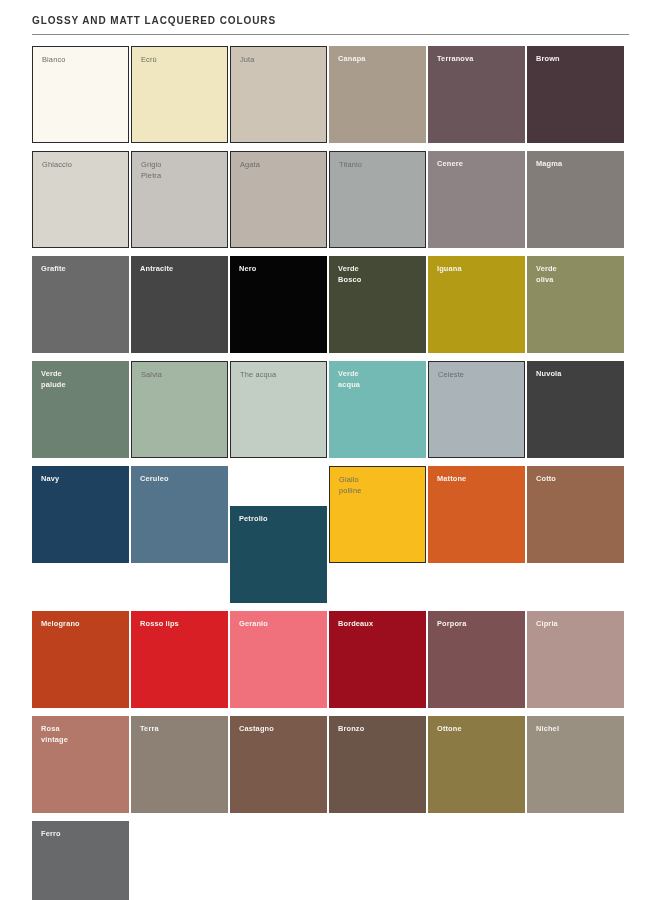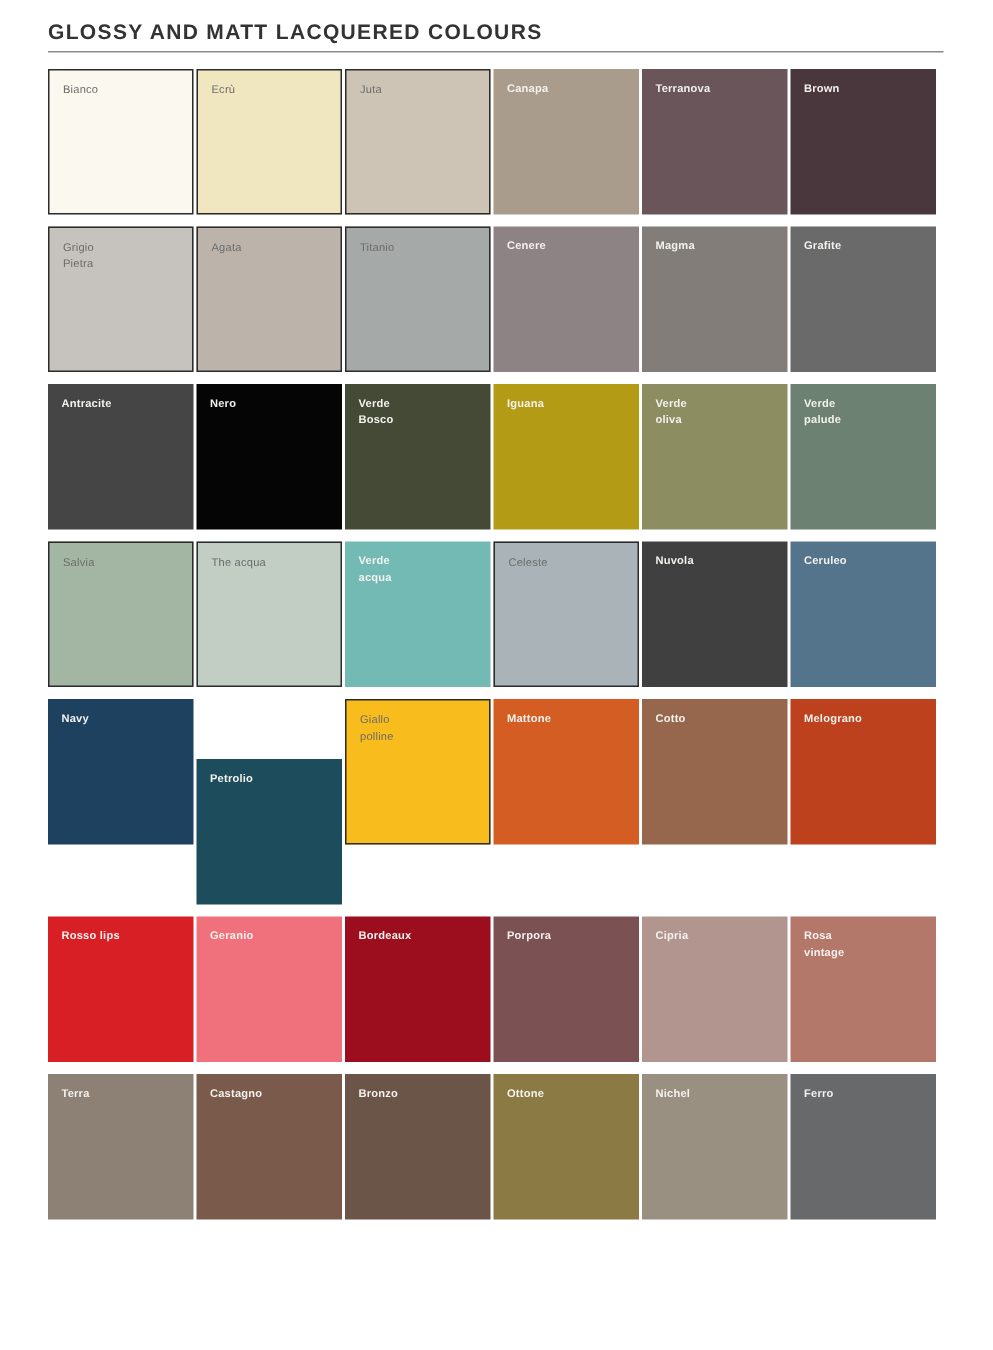--- a/index.html
+++ b/index.html
@@ -22,21 +22,21 @@
     height: 900px;
     padding: 0;
     position: relative;
   }
 
   
   .header {
     padding: 14px 32px 0 32px;
   }
   .page-title {
-    font-size: 14px;
+    font-size: 10px;
     font-weight: bold;
     letter-spacing: 0.9px;
     color: #333333;
     text-transform: uppercase;
     line-height: 14px;
     margin: 0;
     white-space: nowrap;
     font-family: "Liberation Sans", sans-serif;
   }
   .title-rule {
@@ -105,20 +105,23 @@
       </div>
       <div class="swatch" style="background-color: rgb(169, 156, 140);">
         <span class="swatch-label light-text">Canapa</span>
       </div>
       <div class="swatch" style="background-color: rgb(106, 86, 90);">
         <span class="swatch-label light-text">Terranova</span>
       </div>
       <div class="swatch" style="background-color: rgb(74, 55, 61);">
         <span class="swatch-label light-text">Brown</span>
       </div>
+      <div class="swatch bordered" style="background-color: rgb(216, 213, 205);">
+        <span class="swatch-label dark-text">Ghiaccio</span>
+      </div>
       <div class="swatch bordered" style="background-color: rgb(198, 194, 189);">
         <span class="swatch-label dark-text">Grigio
 Pietra</span>
       </div>
       <div class="swatch bordered" style="background-color: rgb(188, 180, 170);">
         <span class="swatch-label dark-text">Agata</span>
       </div>
       <div class="swatch bordered" style="background-color: rgb(165, 170, 168);">
         <span class="swatch-label dark-text">Titanio</span>
       </div>
@@ -161,25 +164,25 @@
       <div class="swatch" style="background-color: rgb(114, 186, 179);">
         <span class="swatch-label light-text">Verde
 acqua</span>
       </div>
       <div class="swatch bordered" style="background-color: rgb(169, 179, 184);">
         <span class="swatch-label dark-text">Celeste</span>
       </div>
       <div class="swatch" style="background-color: #404040; text-decoration: underline;">
         <span class="swatch-label light-text">Nuvola</span>
       </div>
+      <div class="swatch" style="background-color: rgb(30, 65, 96);">
+        <span class="swatch-label light-text">Navy</span>
+      </div>
       <div class="swatch" style="background-color: rgb(84, 116, 140);">
         <span class="swatch-label light-text">Ceruleo</span>
-      </div>
-      <div class="swatch" style="background-color: rgb(30, 65, 96);">
-        <span class="swatch-label light-text">Navy</span>
       </div>
       <div class="swatch" style="background-color: rgb(29, 76, 92); margin-top: 40px;">
         <span class="swatch-label light-text">Petrolio</span>
       </div>
       <div class="swatch bordered" style="background-color: rgb(248, 189, 28);">
         <span class="swatch-label dark-text">Giallo
 polline</span>
       </div>
       <div class="swatch" style="background-color: rgb(212, 93, 36);">
         <span class="swatch-label light-text">Mattone</span>

